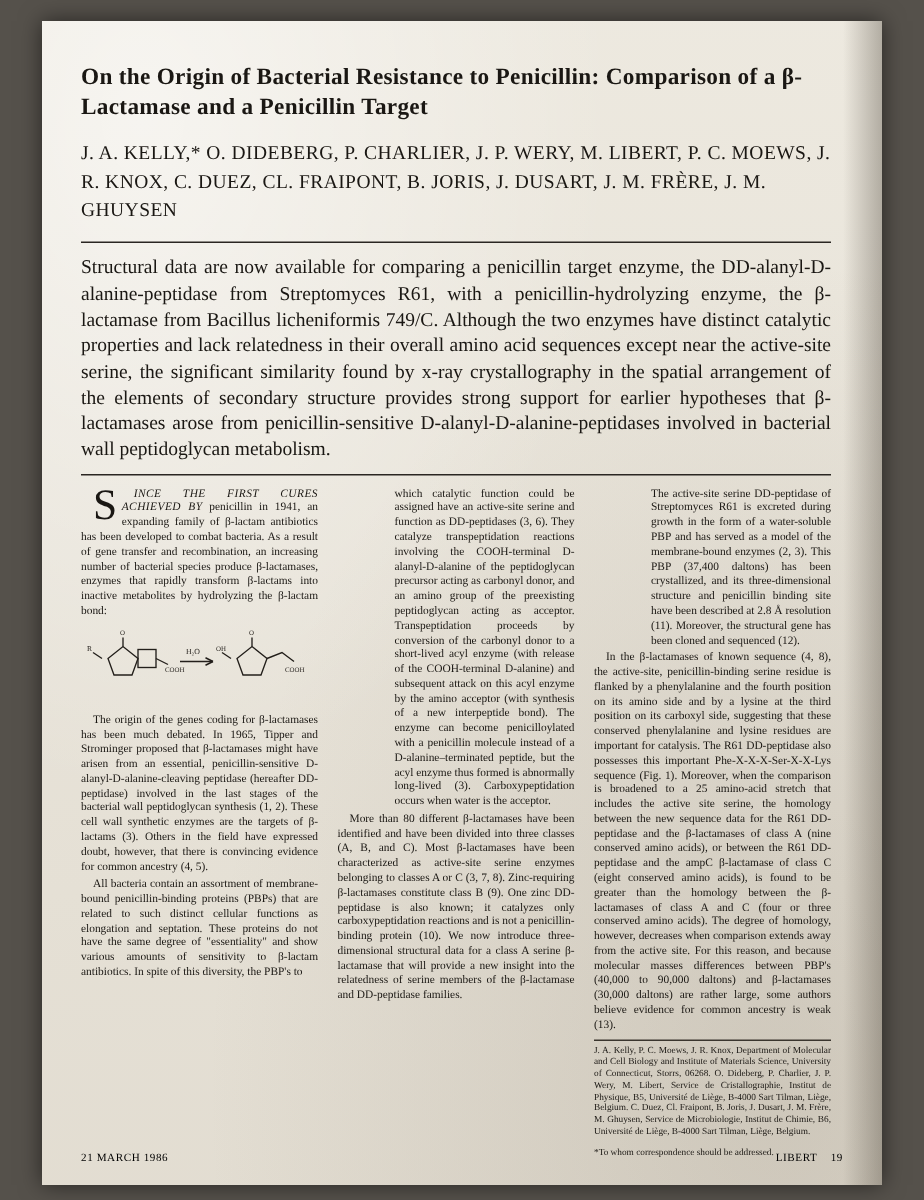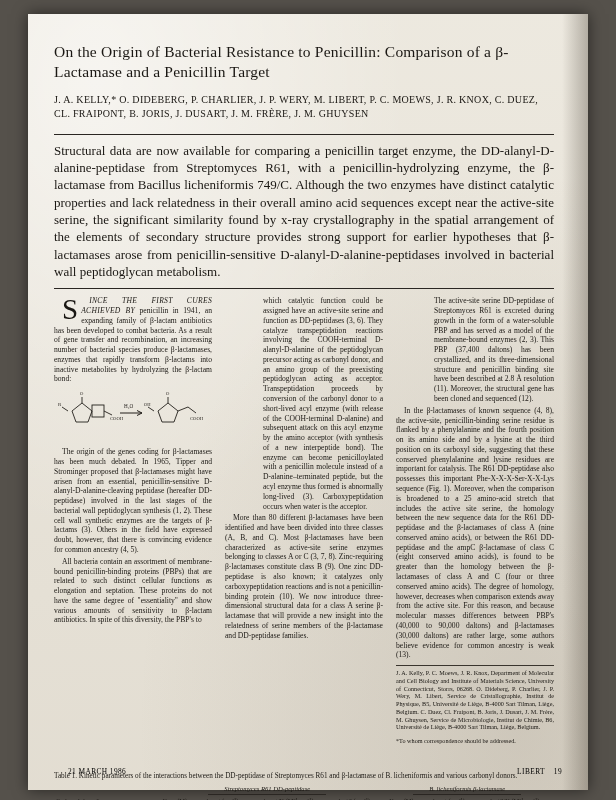--- a/index.html
+++ b/index.html
@@ -51,26 +51,26 @@
     top: 22px;
     width: 500px;
     color: #1a1713;
     font-family: "Liberation Serif", serif;
   }
 
   
   .title {
     font-size: 15.5px;
     line-height: 1.32;
-    font-weight: normal;
+    font-weight: bold;
     margin: 6px 0 10px 0;
     letter-spacing: 0.2px;
   }
   .authors {
-    font-size: 10px;
+    font-size: 13px;
     line-height: 1.45;
     letter-spacing: 0.3px;
     margin-bottom: 12px;
   }
   .rule {
     border: 0;
     border-top: 1px solid #2a2622;
     margin: 4px 0 7px 0;
   }
   .abstract {
@@ -178,21 +178,20 @@
   .footer {
     position: absolute;
     left: 26px;
     right: 26px;
     bottom: 14px;
     display: flex;
     justify-content: space-between;
     font-size: 7.4px;
     font-variant: small-caps;
     letter-spacing: 0.4px;
-    margin-left: 14px;
   }
 </style>
 </head>
 <body>
 
 <div id="page">
   <div id="sheet">
     <div class="content">
 
       <h1 class="title">On the Origin of Bacterial Resistance to Penicillin: Comparison of a β-Lactamase and a Penicillin Target</h1>

